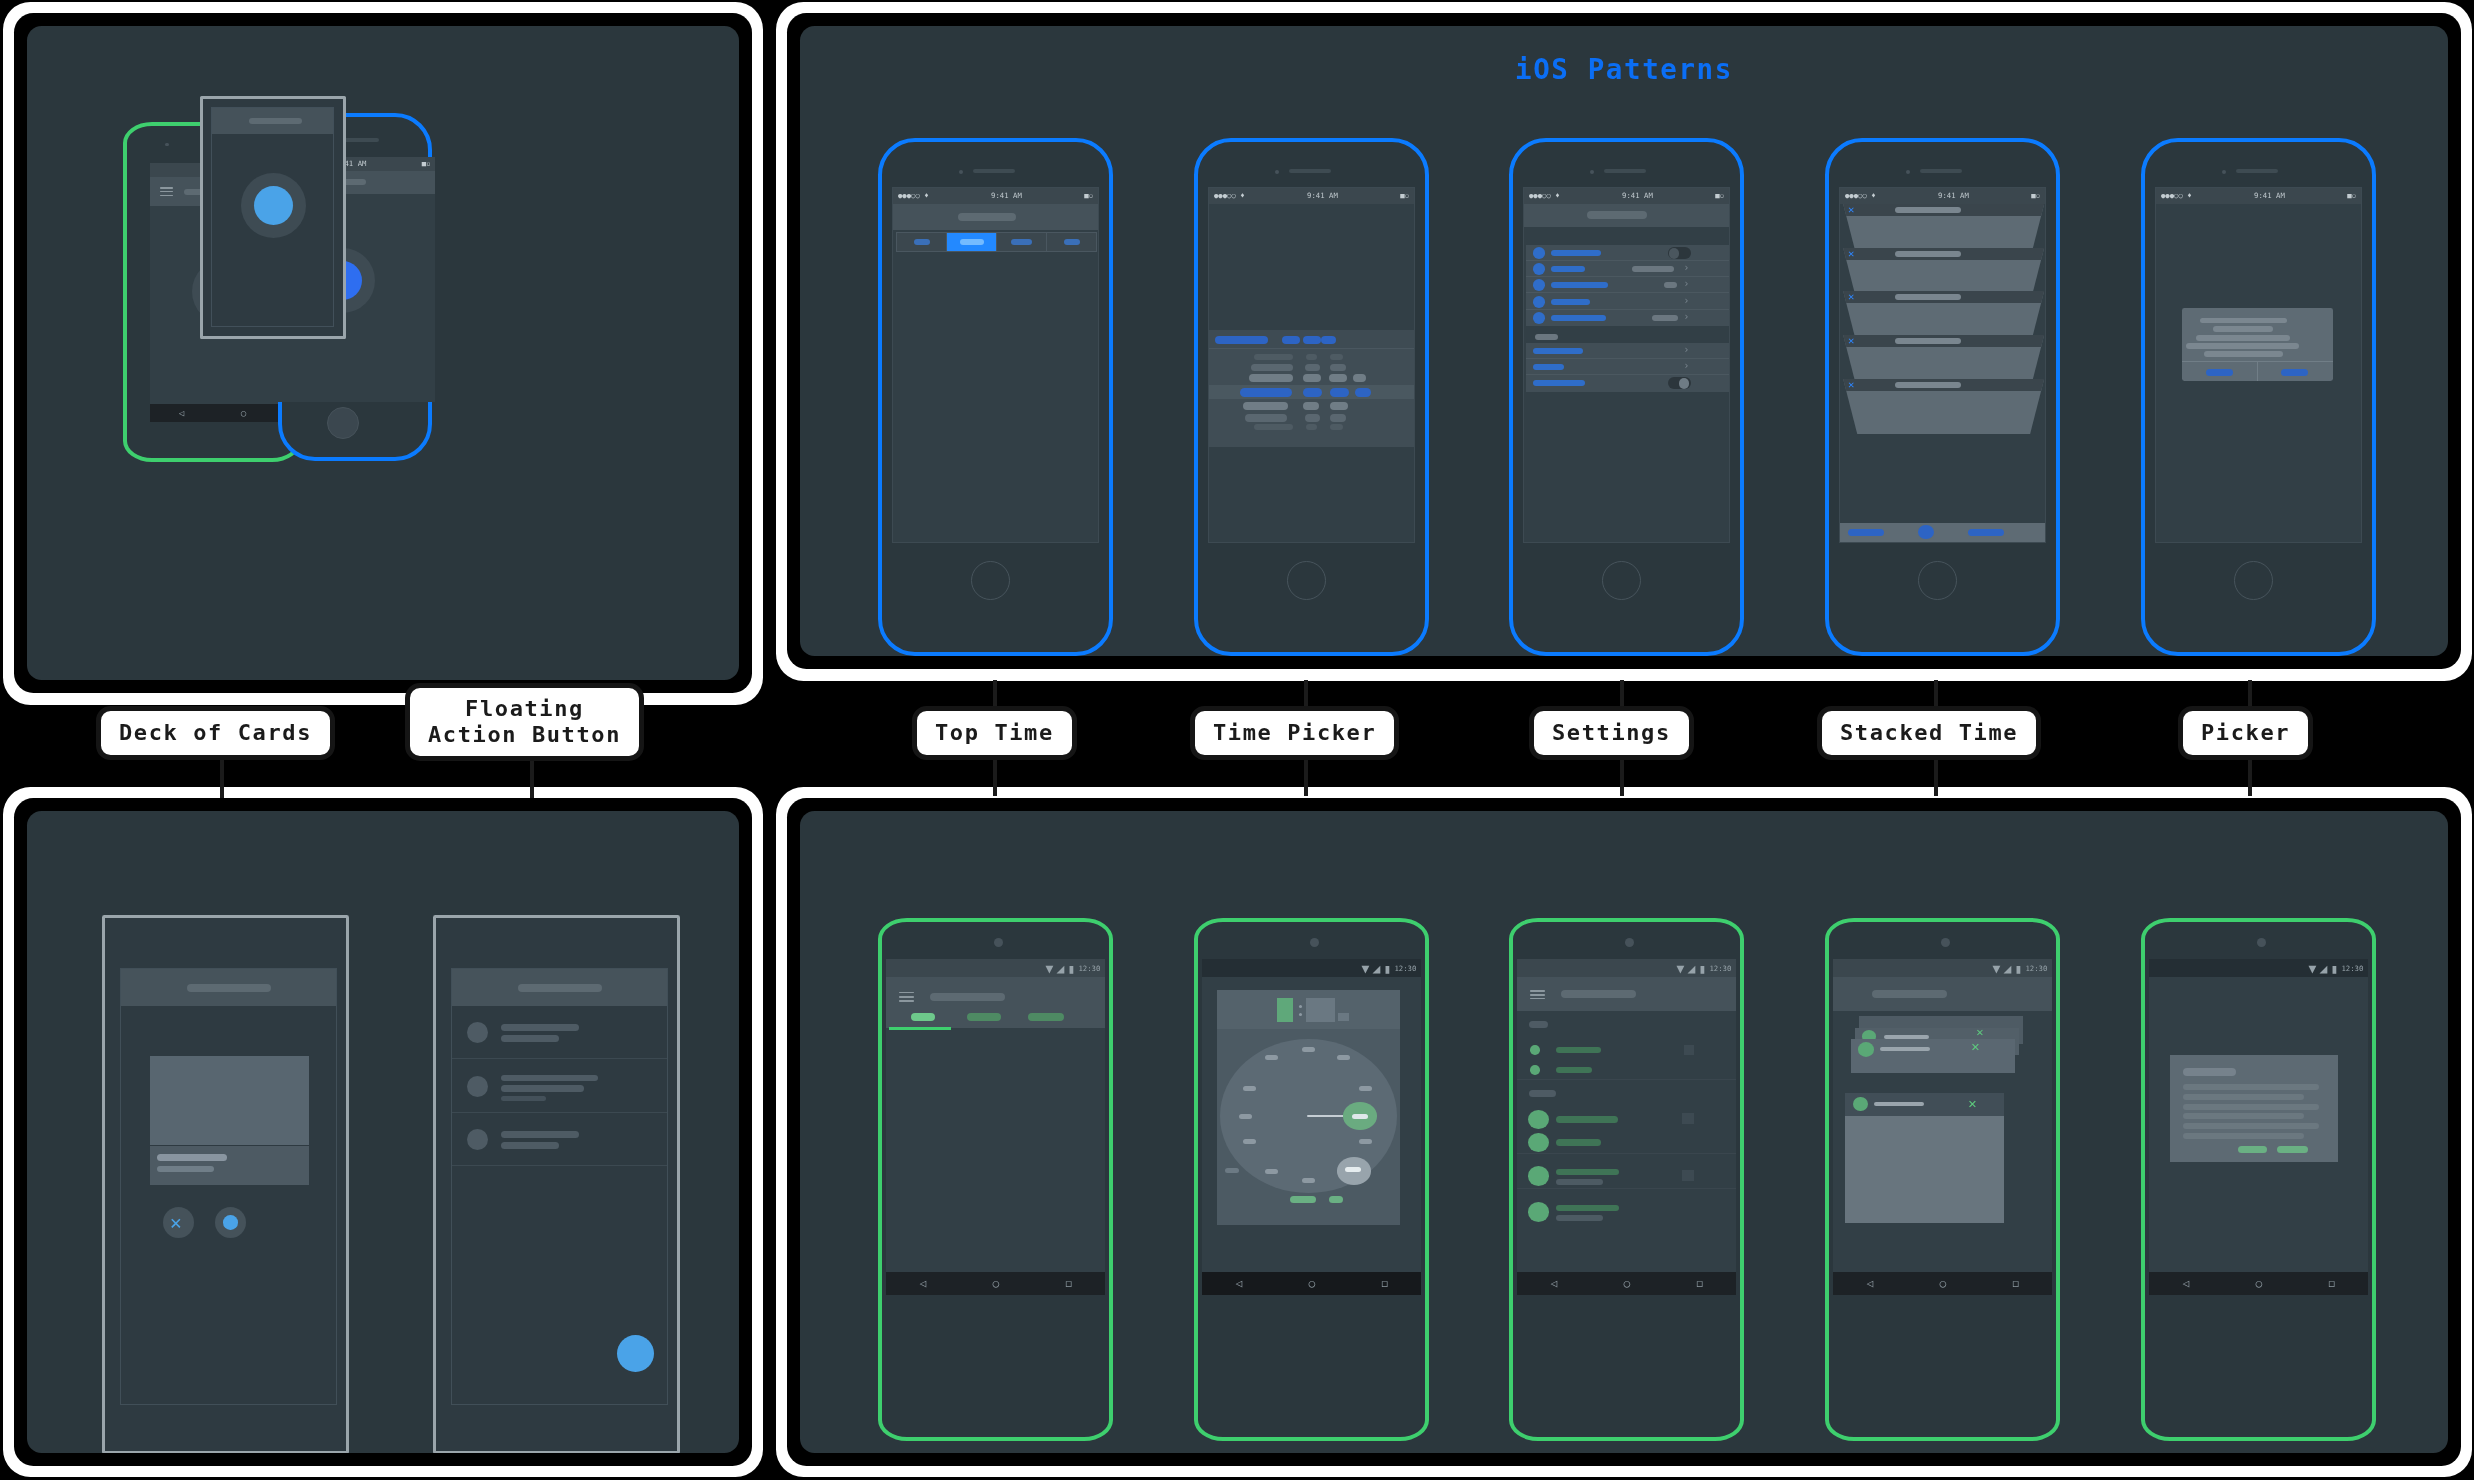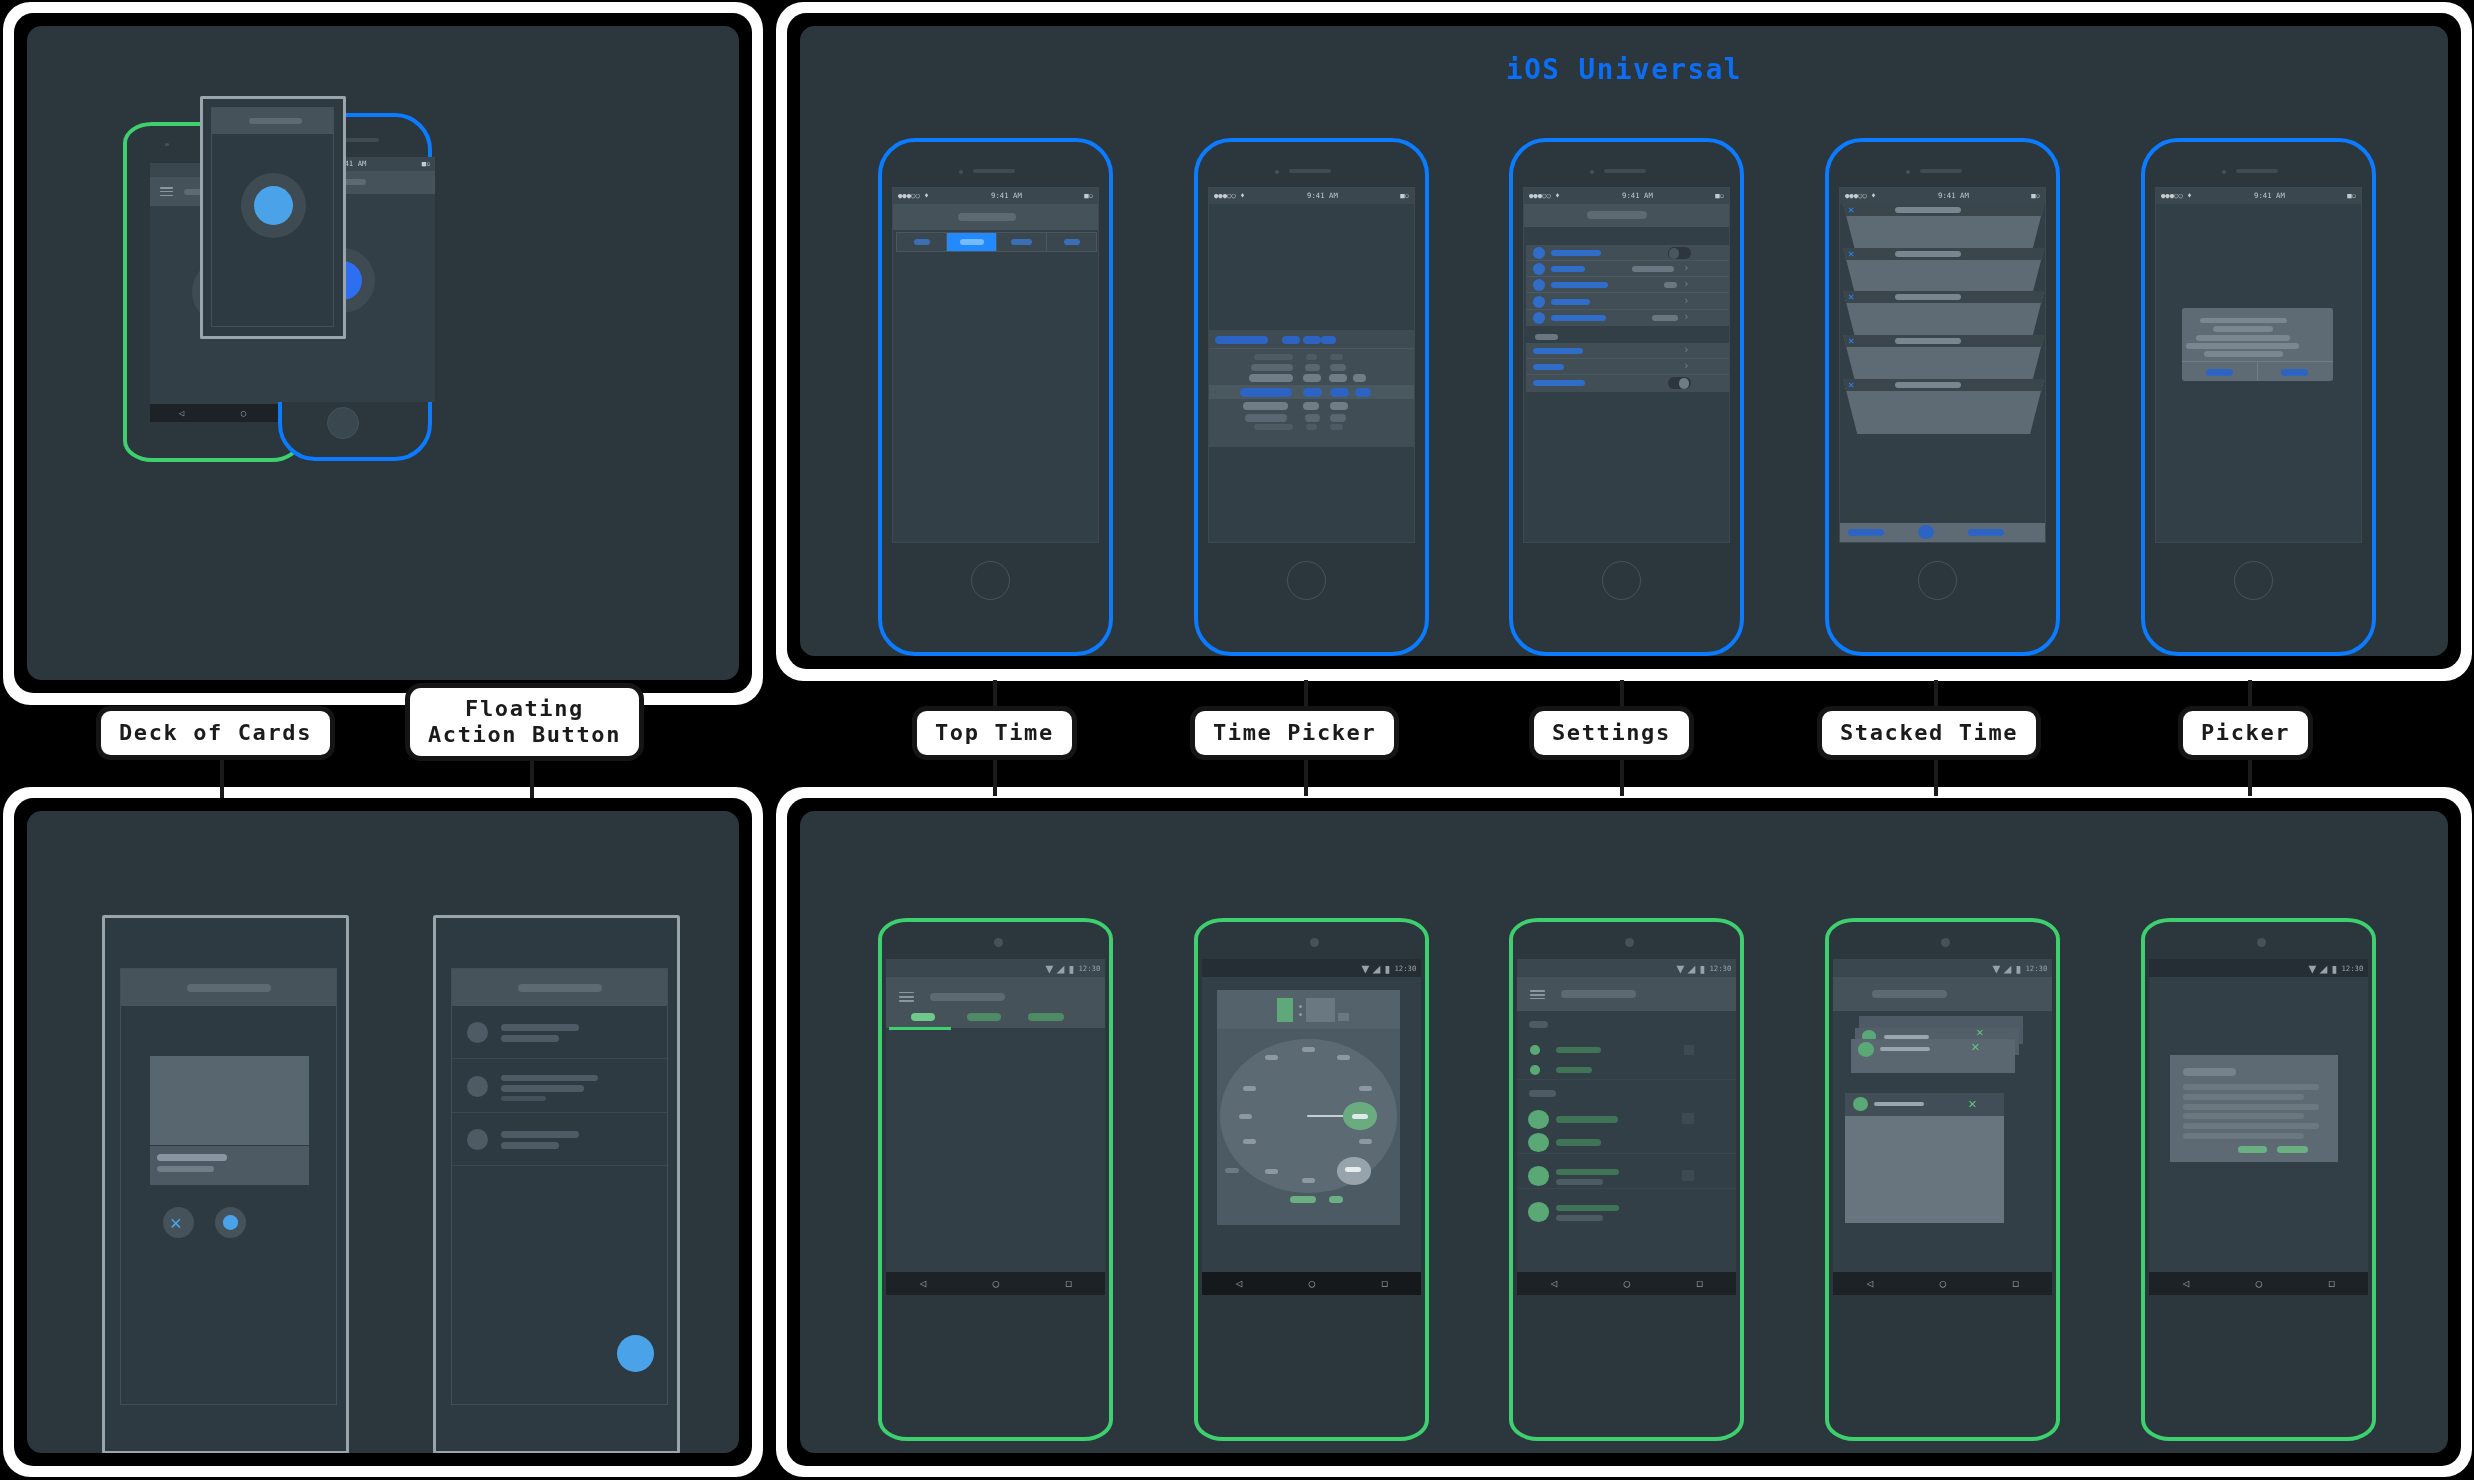--- a/index.html
+++ b/index.html
@@ -200,21 +200,21 @@
     </div>
 
 
   </div>
  </div>
 </div>
 
 <div class="frame" id="frame-ios">
  <div class="frame-inner">
   <div class="panel">
-    <div class="panel-title title-ios">iOS Universal</div>
+    <div class="panel-title title-ios">iOS Patterns</div>
 
     <div class="phone ios-bezel bezel-blue" style="left:78px; top:112px; width:235px; height:518px;">
       <div class="speaker" style="left:91px; top:27.5px; width:42px; height:4px;"></div>
       <div class="cam-dot" style="left:77px; top:28px; width:4px; height:4px;"></div>
       <div class="screen" style="left:9.7px; top:45px; width:207px; height:356px; border:0.8px solid #3d4a52;">
         <div class="ios-status" style="height:16px;">
           <span>●●●○○ ♦</span>
           <span>9:41 AM</span>
           <span>■▫</span>
         </div>
@@ -710,20 +710,20 @@
 <div class="connector" style="left:1304px; top:680px; height:34px;"></div>
 <div class="connector" style="left:1304px; top:757px; height:39px;"></div>
 <div class="connector" style="left:1620px; top:680px; height:34px;"></div>
 <div class="connector" style="left:1620px; top:757px; height:39px;"></div>
 <div class="connector" style="left:1934px; top:680px; height:34px;"></div>
 <div class="connector" style="left:1934px; top:757px; height:39px;"></div>
 <div class="connector" style="left:2248px; top:680px; height:34px;"></div>
 <div class="connector" style="left:2248px; top:757px; height:39px;"></div>
 
 <div class="chip" style="left:96px; top:706px;">Deck of Cards</div>
-<div class="chip two-line" style="left:405px; top:683px;">Floating
+<div class="chip two-line" style="left:405px; top:683px;border-radius:15px;">Floating
 Action Button</div>
 <div class="chip" style="left:912px; top:706px;">Top Time</div>
 <div class="chip" style="left:1190px; top:706px;">Time Picker</div>
 <div class="chip" style="left:1529px; top:706px;">Settings</div>
 <div class="chip" style="left:1817px; top:706px;">Stacked Time</div>
 <div class="chip" style="left:2178px; top:706px;">Picker</div>
 
 
 </body></html>

